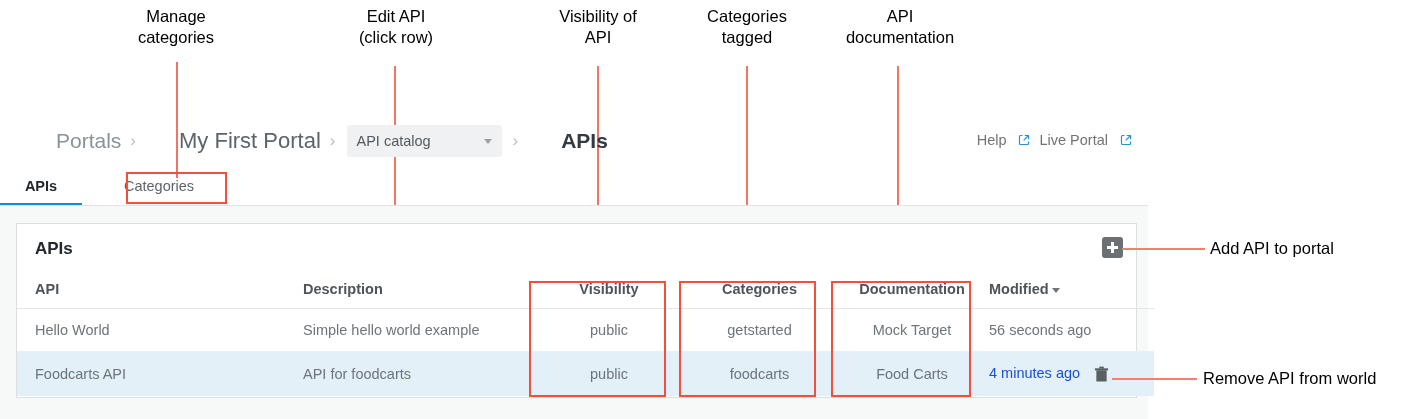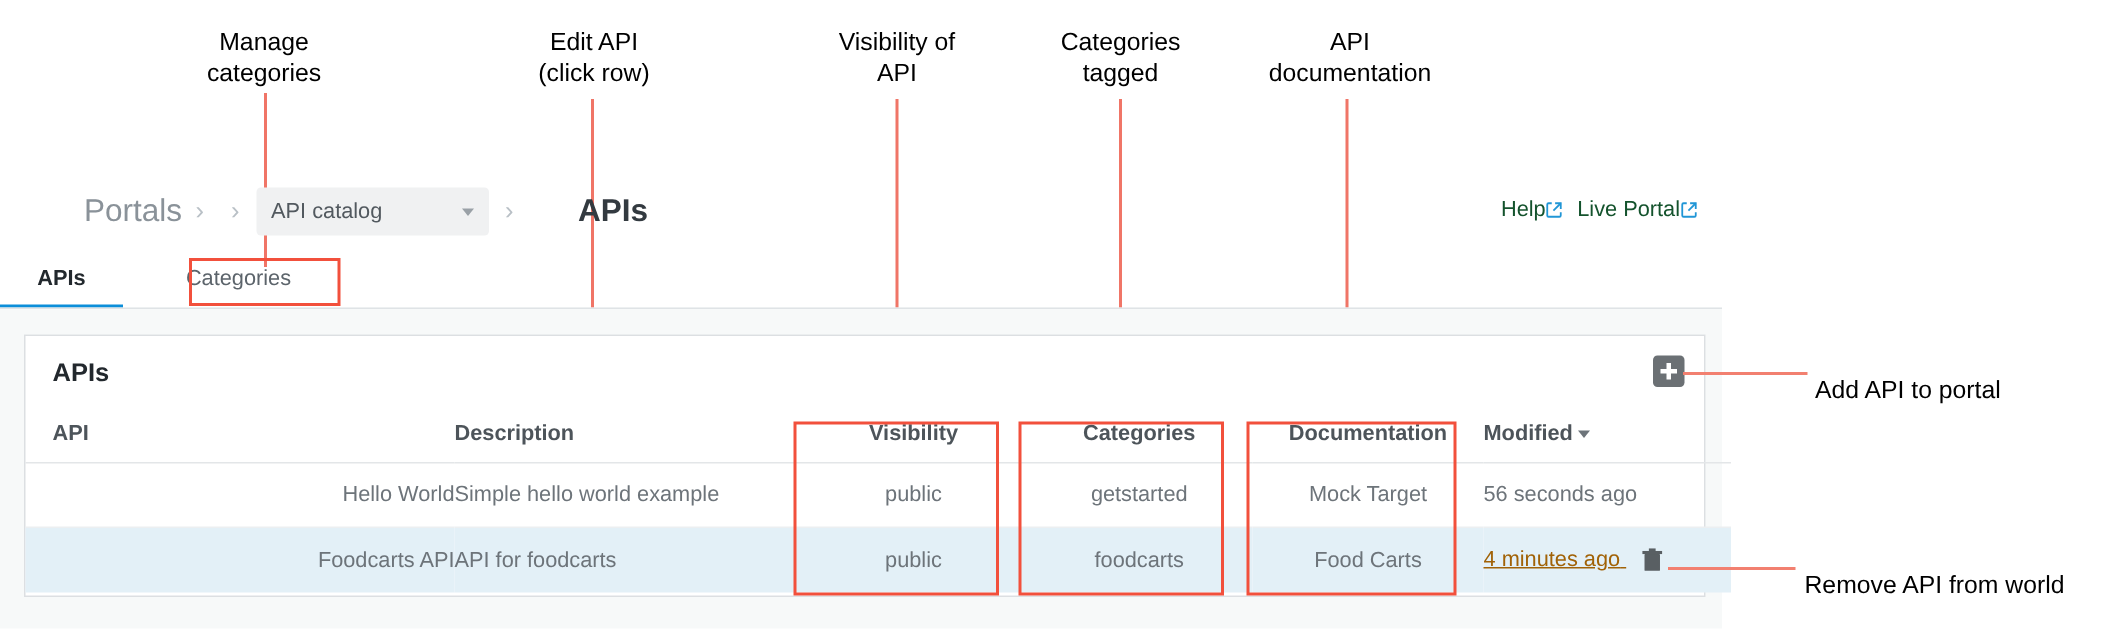--- a/index.html
+++ b/index.html
@@ -17,21 +17,20 @@
 
   
   .annot-label {
     position: absolute;
     color: #000000;
     font-size: 16.5px;
     line-height: 1.25;
     text-align: center;
     white-space: pre-line;
     font-family: "Liberation Sans", sans-serif;
-    margin-top: 12px;
   }
   .annot-label.left-align {
     text-align: left;
     white-space: nowrap;
   }
   .vline {
     position: absolute;
     width: 2px;
     background: #f07567;
   }
@@ -112,25 +111,25 @@
     position: absolute;
     right: 16px;
     top: 22px;
     display: flex;
     align-items: center;
     gap: 9px;
     font-size: 14.5px;
     color: #2196d6;
   }
   .header-links a {
-    color: #14532d;
+    color: #737373;
     text-decoration: none;
     display: inline-flex;
     align-items: center;
-    gap: 0;
+    gap: 12px;
   }
   .ext-ico { display:inline-block; width: 12px; height: 12px; }
 
   .tabs {
     position: absolute;
     left: 0;
     top: 62px;
     width: 1148px;
     height: 33px;
     display: flex;
@@ -216,24 +215,23 @@
     color: #6d747a;
     padding: 13px 0;
     border-bottom: 1px solid #eceff1;
     font-size: 14.5px;
   }
   table.api-table tr.selected td {
     background: #e3f0f7;
     border-bottom: none;
   }
   table.api-table tr.selected td.dim {
-    color: #a16207;
-    text-decoration: underline;
-  }
-  .c-api    { width: 268px; padding-left: 18px !important; text-align: right; }
+    color: #1d4ed8;
+  }
+  .c-api    { width: 268px; padding-left: 18px !important; }
   .c-desc   { width: 231px; margin-left: 24px; }
   .c-vis    { width: 150px; text-align: center !important; }
   .c-cat    { width: 151px; text-align: center !important; }
   .c-doc    { width: 154px; text-align: center !important; }
   .c-mod    { width: 165px; }
   th.c-api  { padding-left: 18px !important; }
 
   .sort-caret {
     display: inline-block;
     width: 0; height: 0;
@@ -269,20 +267,21 @@
 <div class="vline" style="left:394px; top:66px; height:305px;"></div>
 <div class="vline" style="left:597px; top:66px; height:216px;"></div>
 <div class="vline" style="left:746px; top:66px; height:216px;"></div>
 <div class="vline" style="left:897px; top:66px; height:216px;"></div>
 
 <div class="page">
 
   <div class="breadcrumb">
     <span class="crumb">Portals</span>
     <span class="crumb-sep">›</span>
+    <span class="crumb dark">My First Portal</span>
     <span class="crumb-sep">›</span>
     <span class="crumb-select">
       <span class="sel-text">API catalog</span>
       <span class="caret-down"></span>
     </span>
     <span class="crumb-sep">›</span>
     <span class="crumb current">APIs</span>
   </div>
 
   <div class="header-links">

